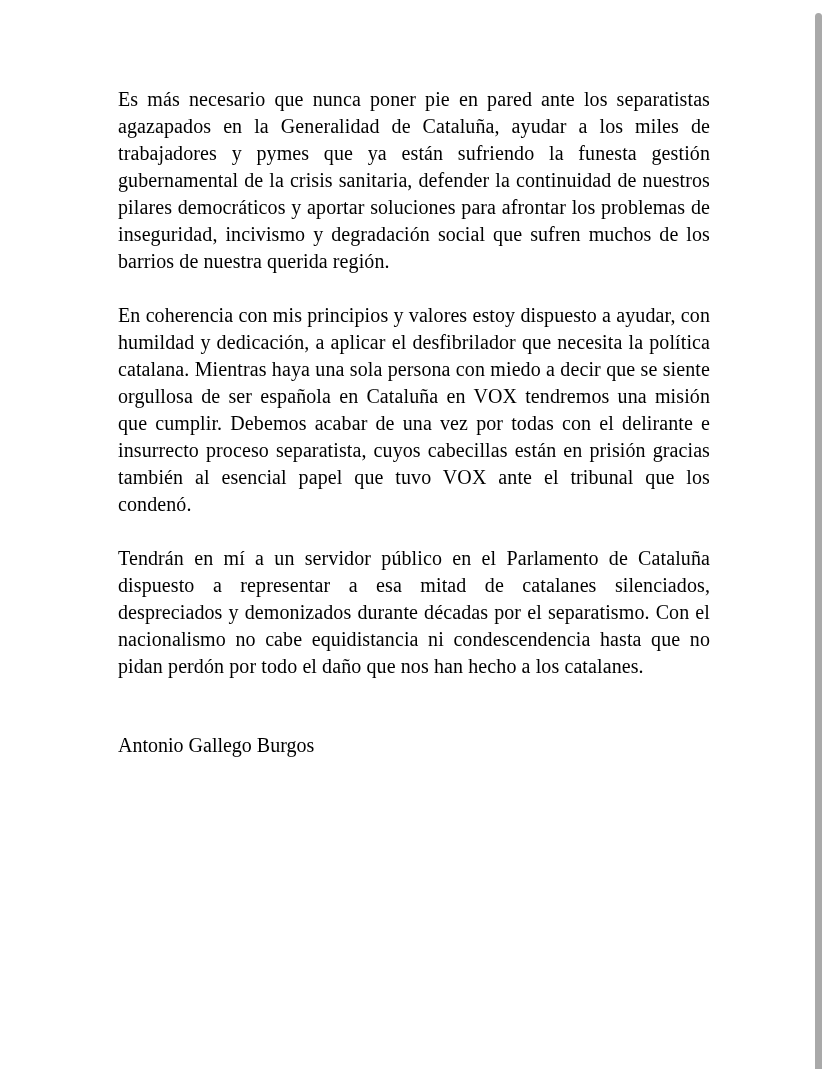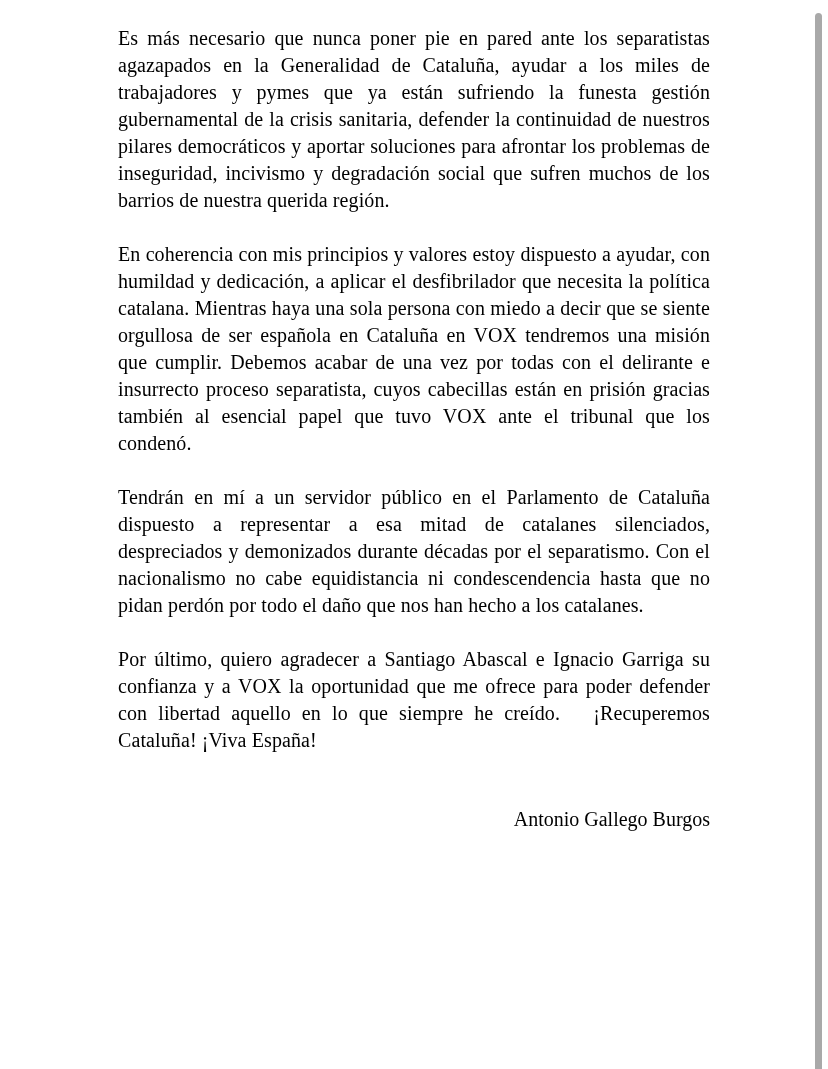--- a/index.html
+++ b/index.html
@@ -12,34 +12,34 @@
     height: 1069px;
     position: relative;
     overflow: hidden;
     font-family: "Liberation Serif", "DejaVu Serif", serif;
     color: #000000;
   }
   .page {
     box-sizing: border-box;
     width: 828px;
     height: 1069px;
-    padding: 25px 118px 0 118px;
+    padding: 86px 118px 0 118px;
   }
   .page p.body-paragraph {
     margin: 0 0 27px 0;
     font-size: 20px;
     line-height: 27px;
     text-align: justify;
     text-justify: inter-word;
     hyphens: none;
     letter-spacing: 0.1px;
   }
   .signature {
     margin-top: 52px;
-    text-align: right;
+    text-align: left;
     font-size: 20px;
     line-height: 27px;
   }
   .signature div {
     white-space: nowrap;
   }
   .scrollbar-track {
     position: absolute;
     top: 0;
     right: 0;
@@ -57,21 +57,20 @@
     border-radius: 4px 4px 0 0;
   }
 </style>
 </head>
 <body>
 
 <div class="page">
   <p class="body-paragraph">Es más necesario que nunca poner pie en pared ante los separatistas agazapados en la Generalidad de Cataluña, ayudar a los miles de trabajadores y pymes que ya están sufriendo la funesta gestión gubernamental de la crisis sanitaria, defender la continuidad de nuestros pilares democráticos y aportar soluciones para afrontar los problemas de inseguridad, incivismo y degradación social que sufren muchos de los barrios de nuestra querida región.</p>
   <p class="body-paragraph">En coherencia con mis principios y valores estoy dispuesto a ayudar, con humildad y dedicación, a aplicar el desfibrilador que necesita la política catalana. Mientras haya una sola persona con miedo a decir que se siente orgullosa de ser española en Cataluña en VOX tendremos una misión que cumplir. Debemos acabar de una vez por todas con el delirante e insurrecto proceso separatista, cuyos cabecillas están en prisión gracias también al esencial papel que tuvo VOX ante el tribunal que los condenó.</p>
   <p class="body-paragraph">Tendrán en mí a un servidor público en el Parlamento de Cataluña dispuesto a representar a esa mitad de catalanes silenciados, despreciados y demonizados durante décadas por el separatismo. Con el nacionalismo no cabe equidistancia ni condescendencia hasta que no pidan perdón por todo el daño que nos han hecho a los catalanes.</p>
-  <p class="body-paragraph">Por último, quiero agradecer a Santiago Abascal e Ignacio Garriga su confianza y a VOX la oportunidad que me ofrece para poder defender con libertad aquello en lo que siempre he creído. &nbsp;&nbsp;¡Recuperemos Cataluña! ¡Viva España!</p>
 
   <div class="signature">
     <div>Antonio Gallego Burgos</div>
   </div>
 </div>
 
 <div class="scrollbar-track">
   <div class="scrollbar-thumb"></div>
 </div>
 

